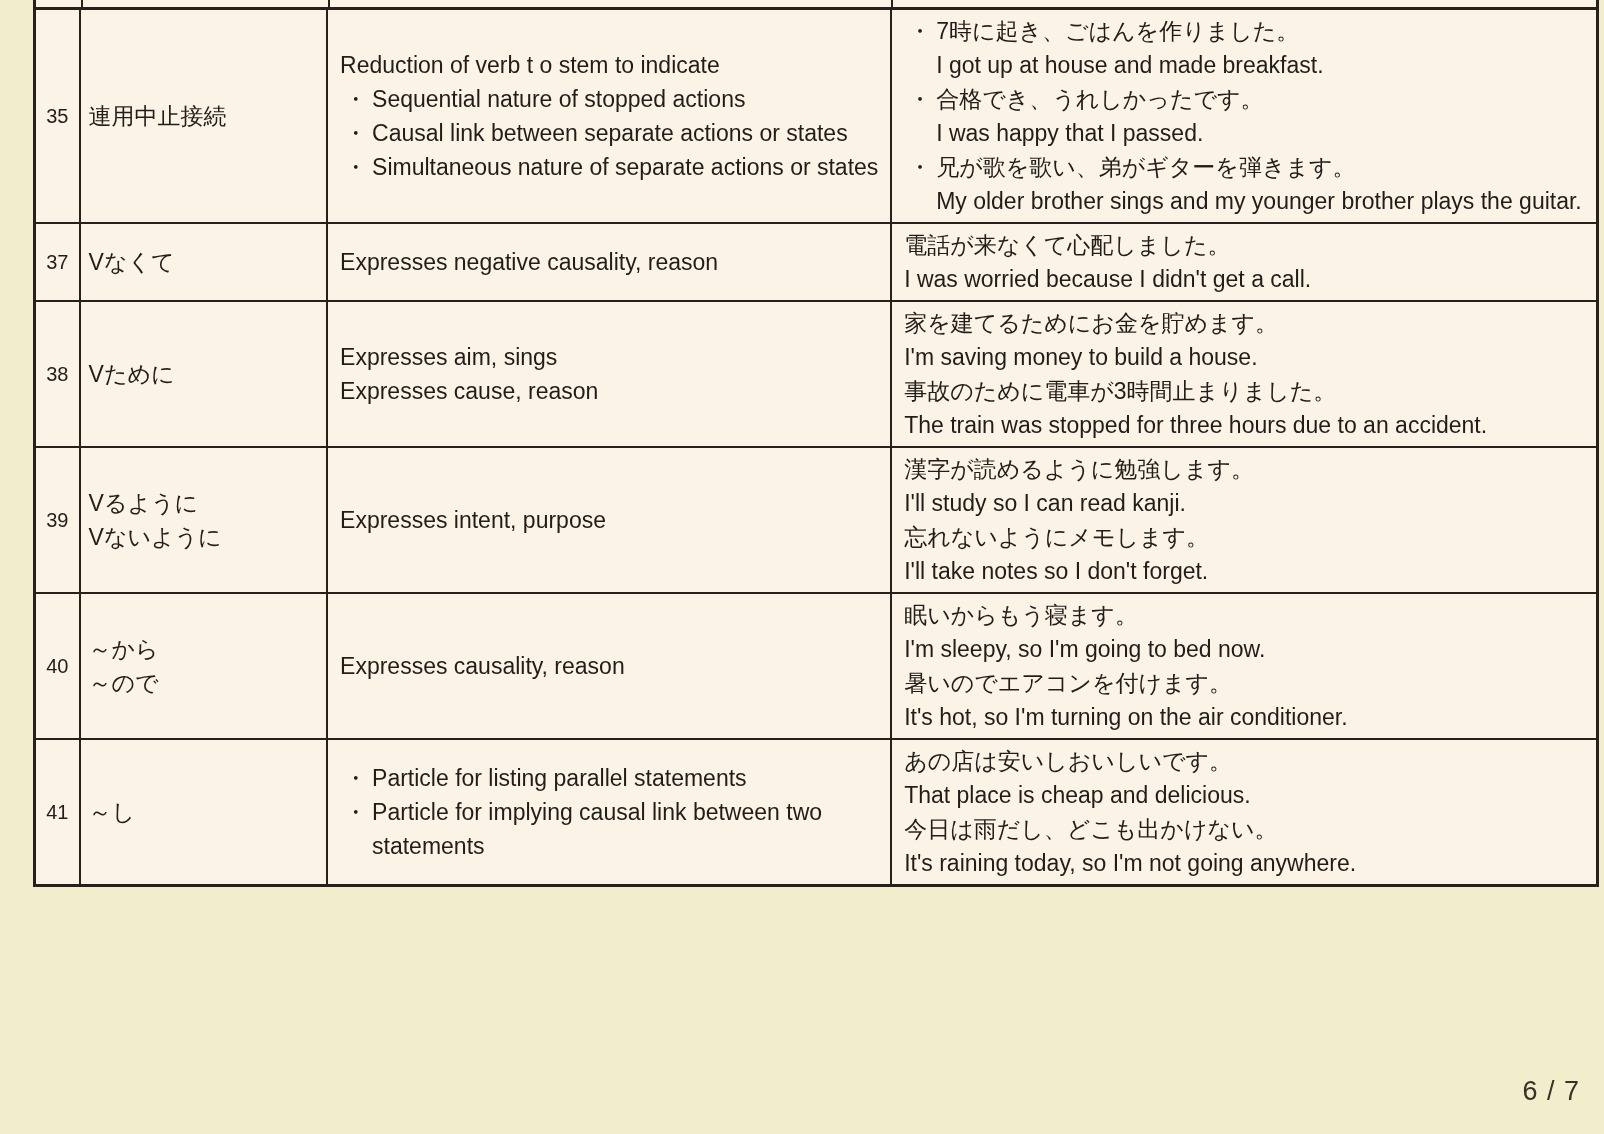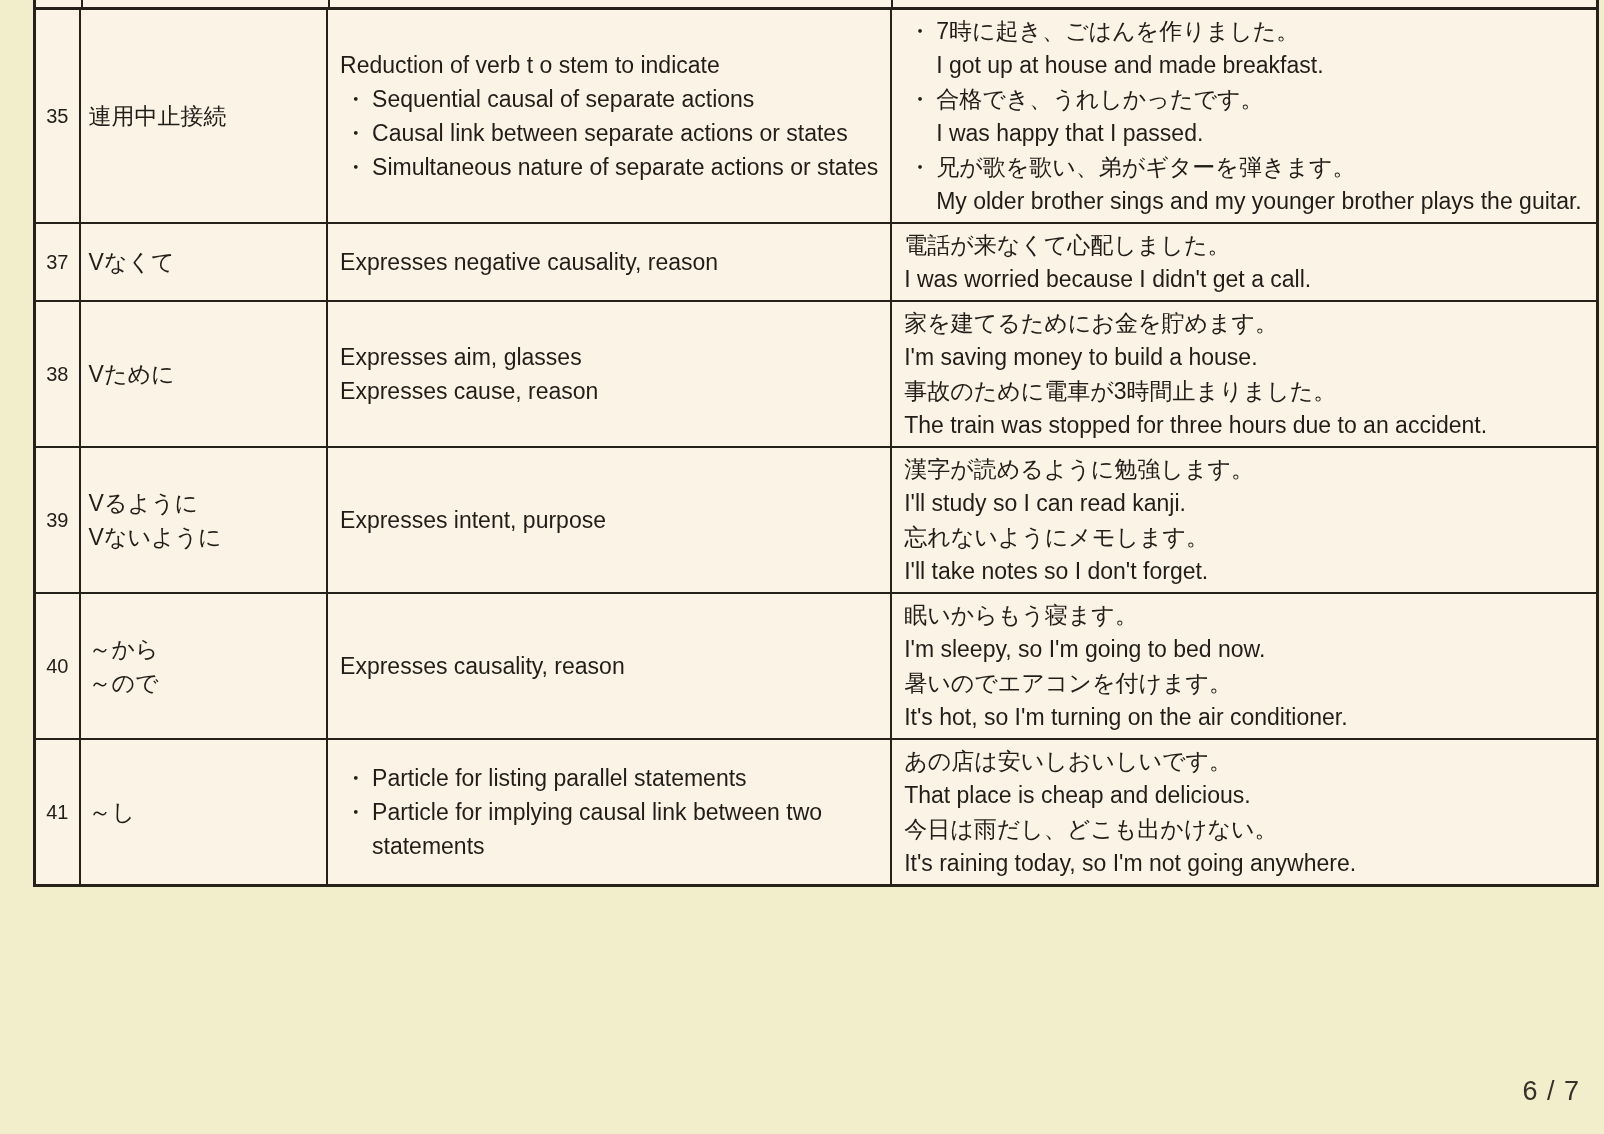--- a/index.html
+++ b/index.html
@@ -87,21 +87,21 @@
       <tbody>
           <tr>
             <td class="c-num">35</td>
             <td class="c-gram">
               <div>連用中止接続</div>
             </td>
             <td class="c-expl">
               <div>Reduction of verb t o stem to indicate</div>
               <div class="bullet-line">
                 <span class="dot">・</span>
-                <span class="txt">Sequential causal of separate actions</span>
+                <span class="txt">Sequential nature of stopped actions</span>
               </div>
               <div class="bullet-line">
                 <span class="dot">・</span>
                 <span class="txt">Causal link between separate actions or states</span>
               </div>
               <div class="bullet-line">
                 <span class="dot">・</span>
                 <span class="txt">Simultaneous nature of separate actions or states</span>
               </div>
             </td>
@@ -135,21 +135,21 @@
               <div>電話が来なくて心配しました。</div>
               <div>I was worried because I didn't get a call.</div>
             </td>
           </tr>
           <tr>
             <td class="c-num">38</td>
             <td class="c-gram">
               <div>Vために</div>
             </td>
             <td class="c-expl">
-              <div>Expresses aim, glasses</div>
+              <div>Expresses aim, sings</div>
               <div>Expresses cause, reason</div>
             </td>
             <td class="c-ex">
               <div>家を建てるためにお金を貯めます。</div>
               <div>I'm saving money to build a house.</div>
               <div>事故のために電車が3時間止まりました。</div>
               <div>The train was stopped for three hours due to an accident.</div>
             </td>
           </tr>
           <tr>

